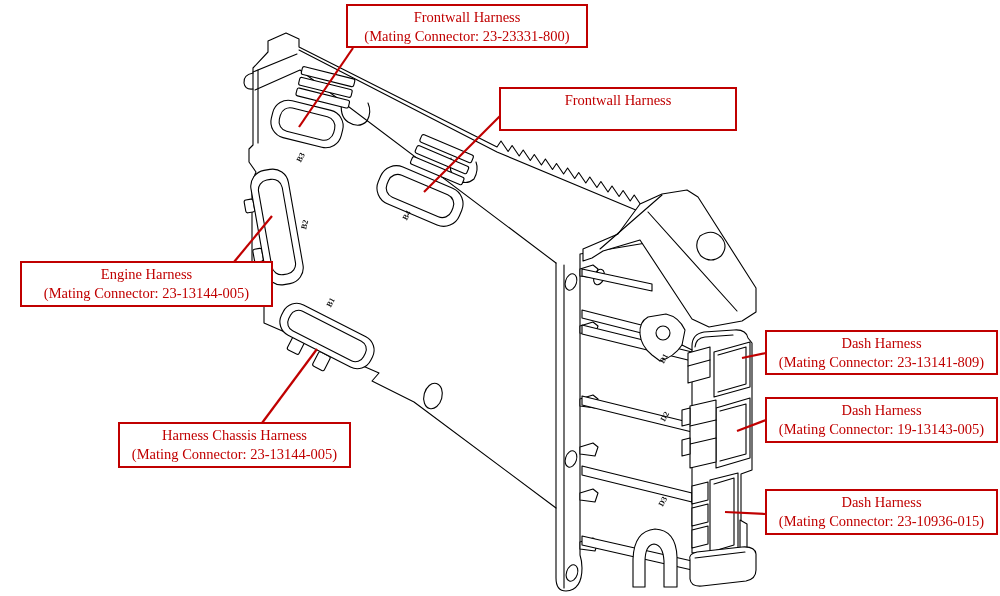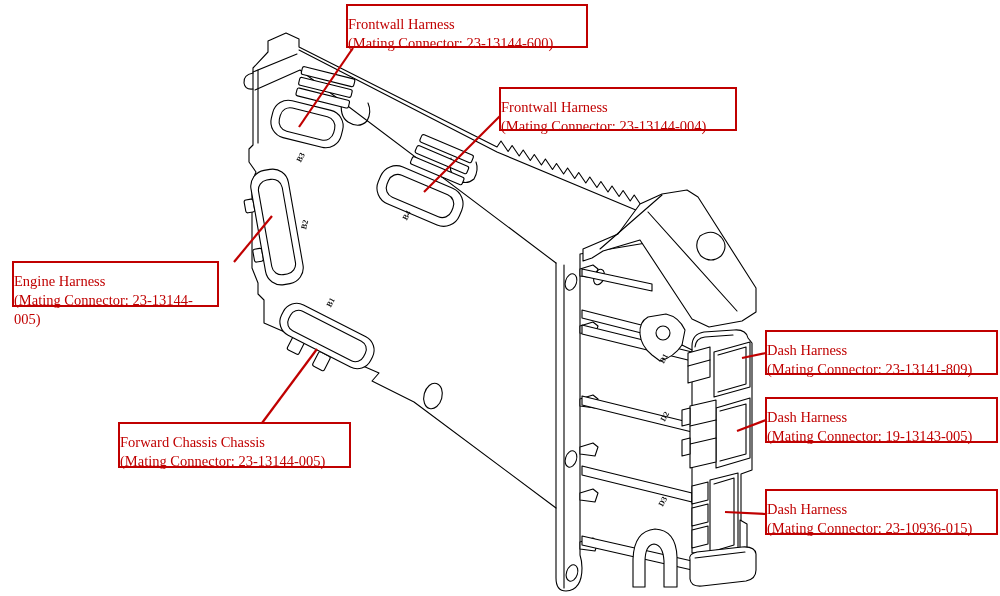--- a/index.html
+++ b/index.html
@@ -6,22 +6,22 @@
   .stage{
     position:relative;width:1000px;height:596px;background:#fff;overflow:hidden;
     font-family:"Liberation Serif", serif;
   }
   .stage svg{position:absolute;left:0;top:0;}
   .lw{fill:#ffffff;stroke:#000;stroke-width:1.1;stroke-linejoin:round;}
   .ln{fill:none;stroke:#000;stroke-width:1.1;stroke-linejoin:round;stroke-linecap:round;}
   .leader{stroke:var(--red,#c00000);stroke-width:2.2;fill:none;}
   .callout{
     position:absolute;border:2px solid var(--red,#c00000);background:#fff;
-    color:var(--red,#c00000);text-align:left;font-size:14.5px;line-height:19px;
-    padding-top:9px;box-sizing:border-box;
+    color:var(--red,#c00000);text-align:center;font-size:14.5px;line-height:19px;
+    padding-top:2px;box-sizing:border-box;
   }
   .cid{
     position:absolute;font-size:8px;font-weight:bold;color:#111;
     font-family:"Liberation Serif",serif;transform-origin:center;
   }
 </style>
 </head>
 <body>
 
 <div class="stage">
@@ -159,35 +159,34 @@
   <div class="cid" style="left:296px;top:153px;transform:rotate(-62deg)">B3</div>
   <div class="cid" style="left:402px;top:211px;transform:rotate(-62deg)">B4</div>
   <div class="cid" style="left:300px;top:220px;transform:rotate(-75deg)">B2</div>
   <div class="cid" style="left:326px;top:298px;transform:rotate(-62deg)">B1</div>
   <div class="cid" style="left:659px;top:354px;transform:rotate(-62deg)">D1</div>
   <div class="cid" style="left:660px;top:412px;transform:rotate(-62deg)">D2</div>
   <div class="cid" style="left:658px;top:497px;transform:rotate(-62deg)">D3</div>
 
   <div class="callout" style="left:346px;top:4px;width:242px;height:44px;">
     <div>Frontwall Harness</div>
-    <div>(Mating Connector: 23-13144-600)</div>
+    <div>(Mating Connector: 23-23331-800)</div>
   </div>
 
   <div class="callout" style="left:499px;top:87px;width:238px;height:44px;">
     <div>Frontwall Harness</div>
-    <div>(Mating Connector: 23-13144-004)</div>
-  </div>
-
-  <div class="callout" style="left:12px;top:261px;width:207px;height:46px;">
+  </div>
+
+  <div class="callout" style="left:20px;top:261px;width:253px;height:46px;">
     <div>Engine Harness</div>
     <div>(Mating Connector: 23-13144-005)</div>
   </div>
 
   <div class="callout" style="left:118px;top:422px;width:233px;height:46px;">
-    <div>Forward Chassis Chassis</div>
+    <div>Harness Chassis Harness</div>
     <div>(Mating Connector: 23-13144-005)</div>
   </div>
 
   <div class="callout" style="left:765px;top:330px;width:233px;height:45px;">
     <div>Dash Harness</div>
     <div>(Mating Connector: 23-13141-809)</div>
   </div>
 
   <div class="callout" style="left:765px;top:397px;width:233px;height:46px;">
     <div>Dash Harness</div>

